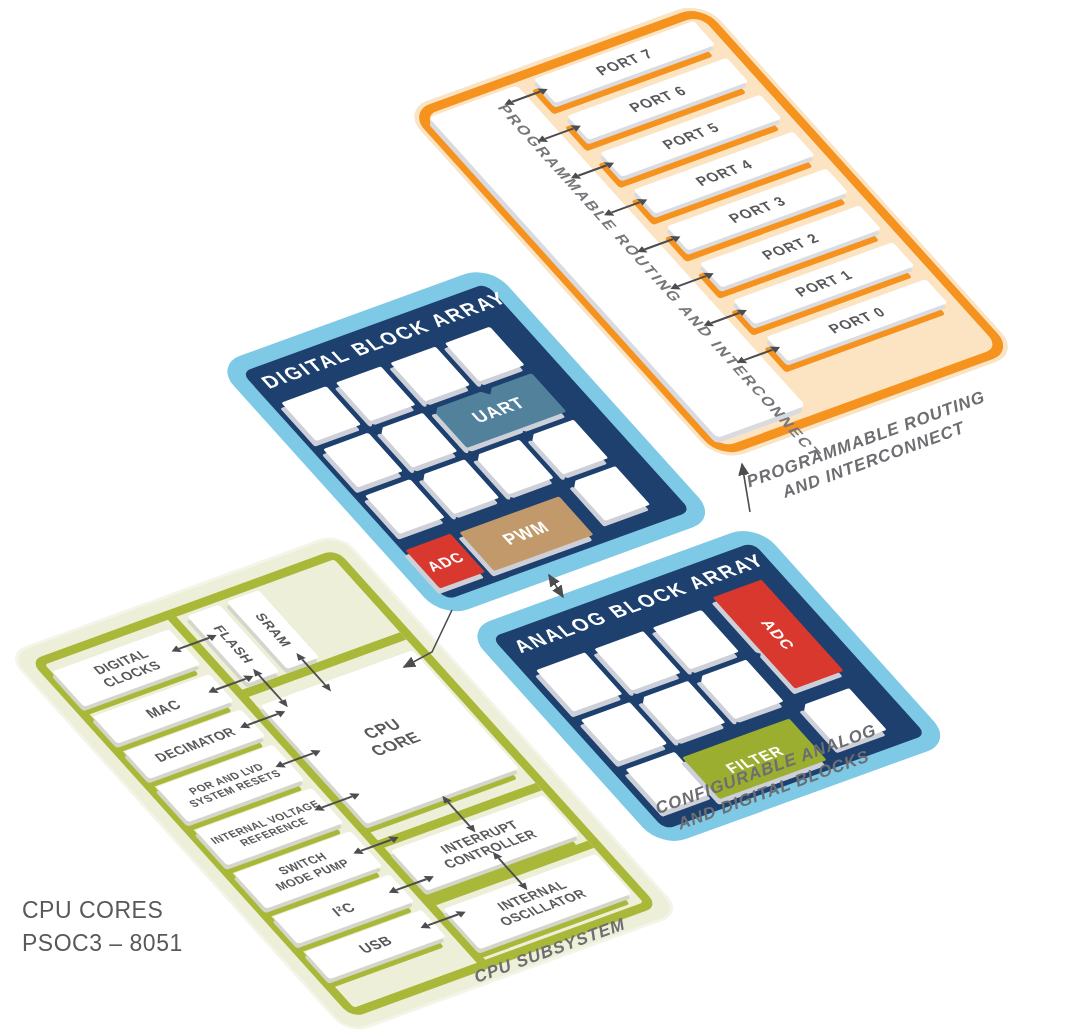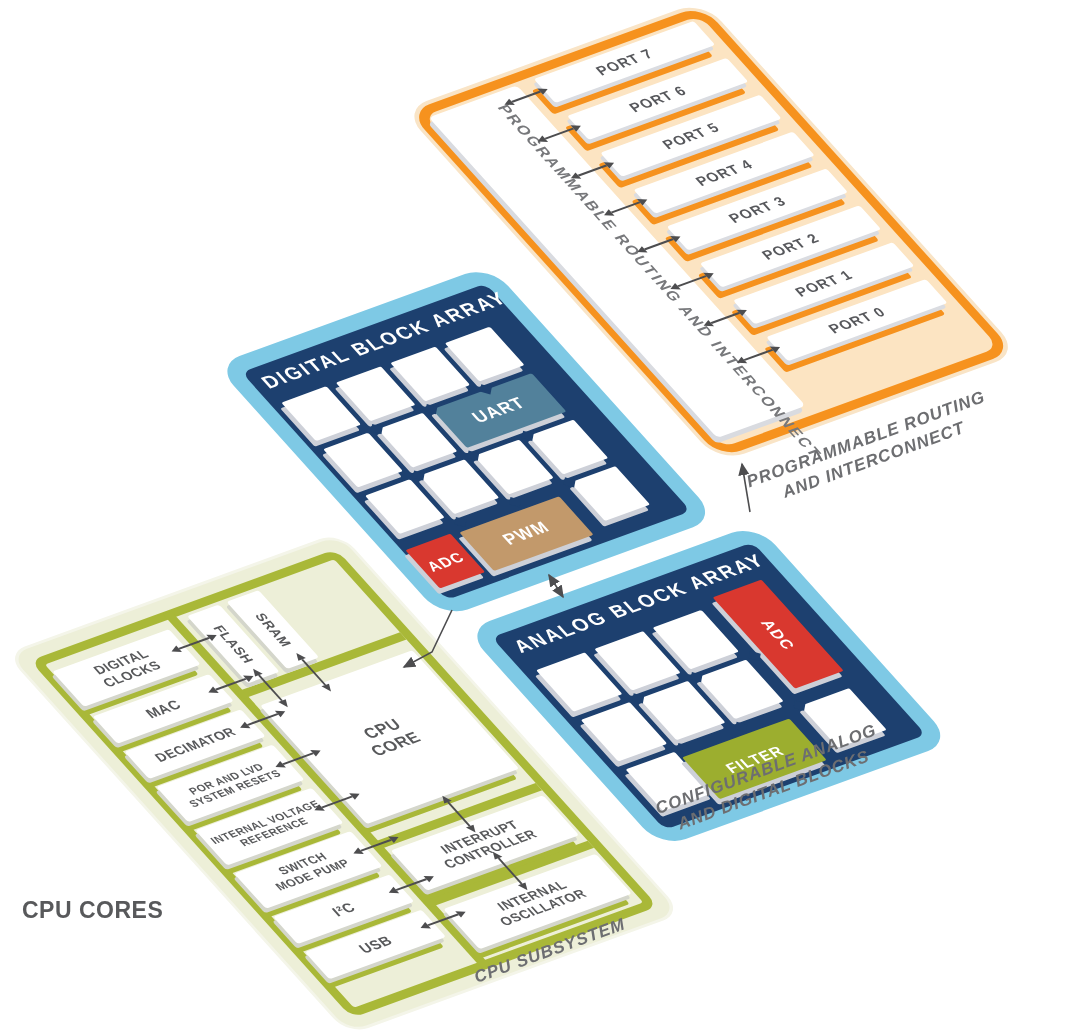--- a/index.html
+++ b/index.html
@@ -54,21 +54,21 @@
     justify-content:center;text-align:center;color:#58595B;font-weight:700;letter-spacing:0.5px;
     box-shadow:-4px 4px 0 #D4D6CB,-9px 9px 0 #A9B838;}
   .vbar{box-shadow:-4px 4px 0 #D4D6CB;}
   .vtext{transform:rotate(90deg);white-space:nowrap;}
 
   .multi{white-space:pre-line;line-height:1.18;}
 
   
   .caption{position:absolute;font-size:17px;font-style:italic;font-weight:700;color:#6D6E71;
     text-align:center;letter-spacing:1px;transform:rotate(-20deg);white-space:pre-line;line-height:1.3;}
-  .legend{position:absolute;left:22px;top:894px;color:#58595B;font-size:23px;font-weight:700;
+  .legend{position:absolute;left:22px;top:894px;color:#58595B;font-size:23px;font-weight:400;
     letter-spacing:0.5px;line-height:1.42;}
 
   .overlay{position:absolute;left:0;top:0;pointer-events:none;}
 </style>
 </head>
 <body>
 
 <div class="stage">
 
   <div class="panel" style="left:402px;top:110px;width:320px;height:440px;">
@@ -215,15 +215,16 @@
   </svg>
 
   <div class="caption" style="left:740px;top:428px;width:260px">PROGRAMMABLE ROUTING
 AND INTERCONNECT</div>
   <div class="caption" style="left:650px;top:758px;width:240px">CONFIGURABLE ANALOG
 AND DIGITAL BLOCKS</div>
   <div class="caption" style="left:440px;top:940px;width:220px">CPU SUBSYSTEM</div>
 
   <div class="legend">
     <div>CPU CORES</div>
+    <div>PSOC3 – 8051</div>
   </div>
 
 </div>
 
 </body></html>

